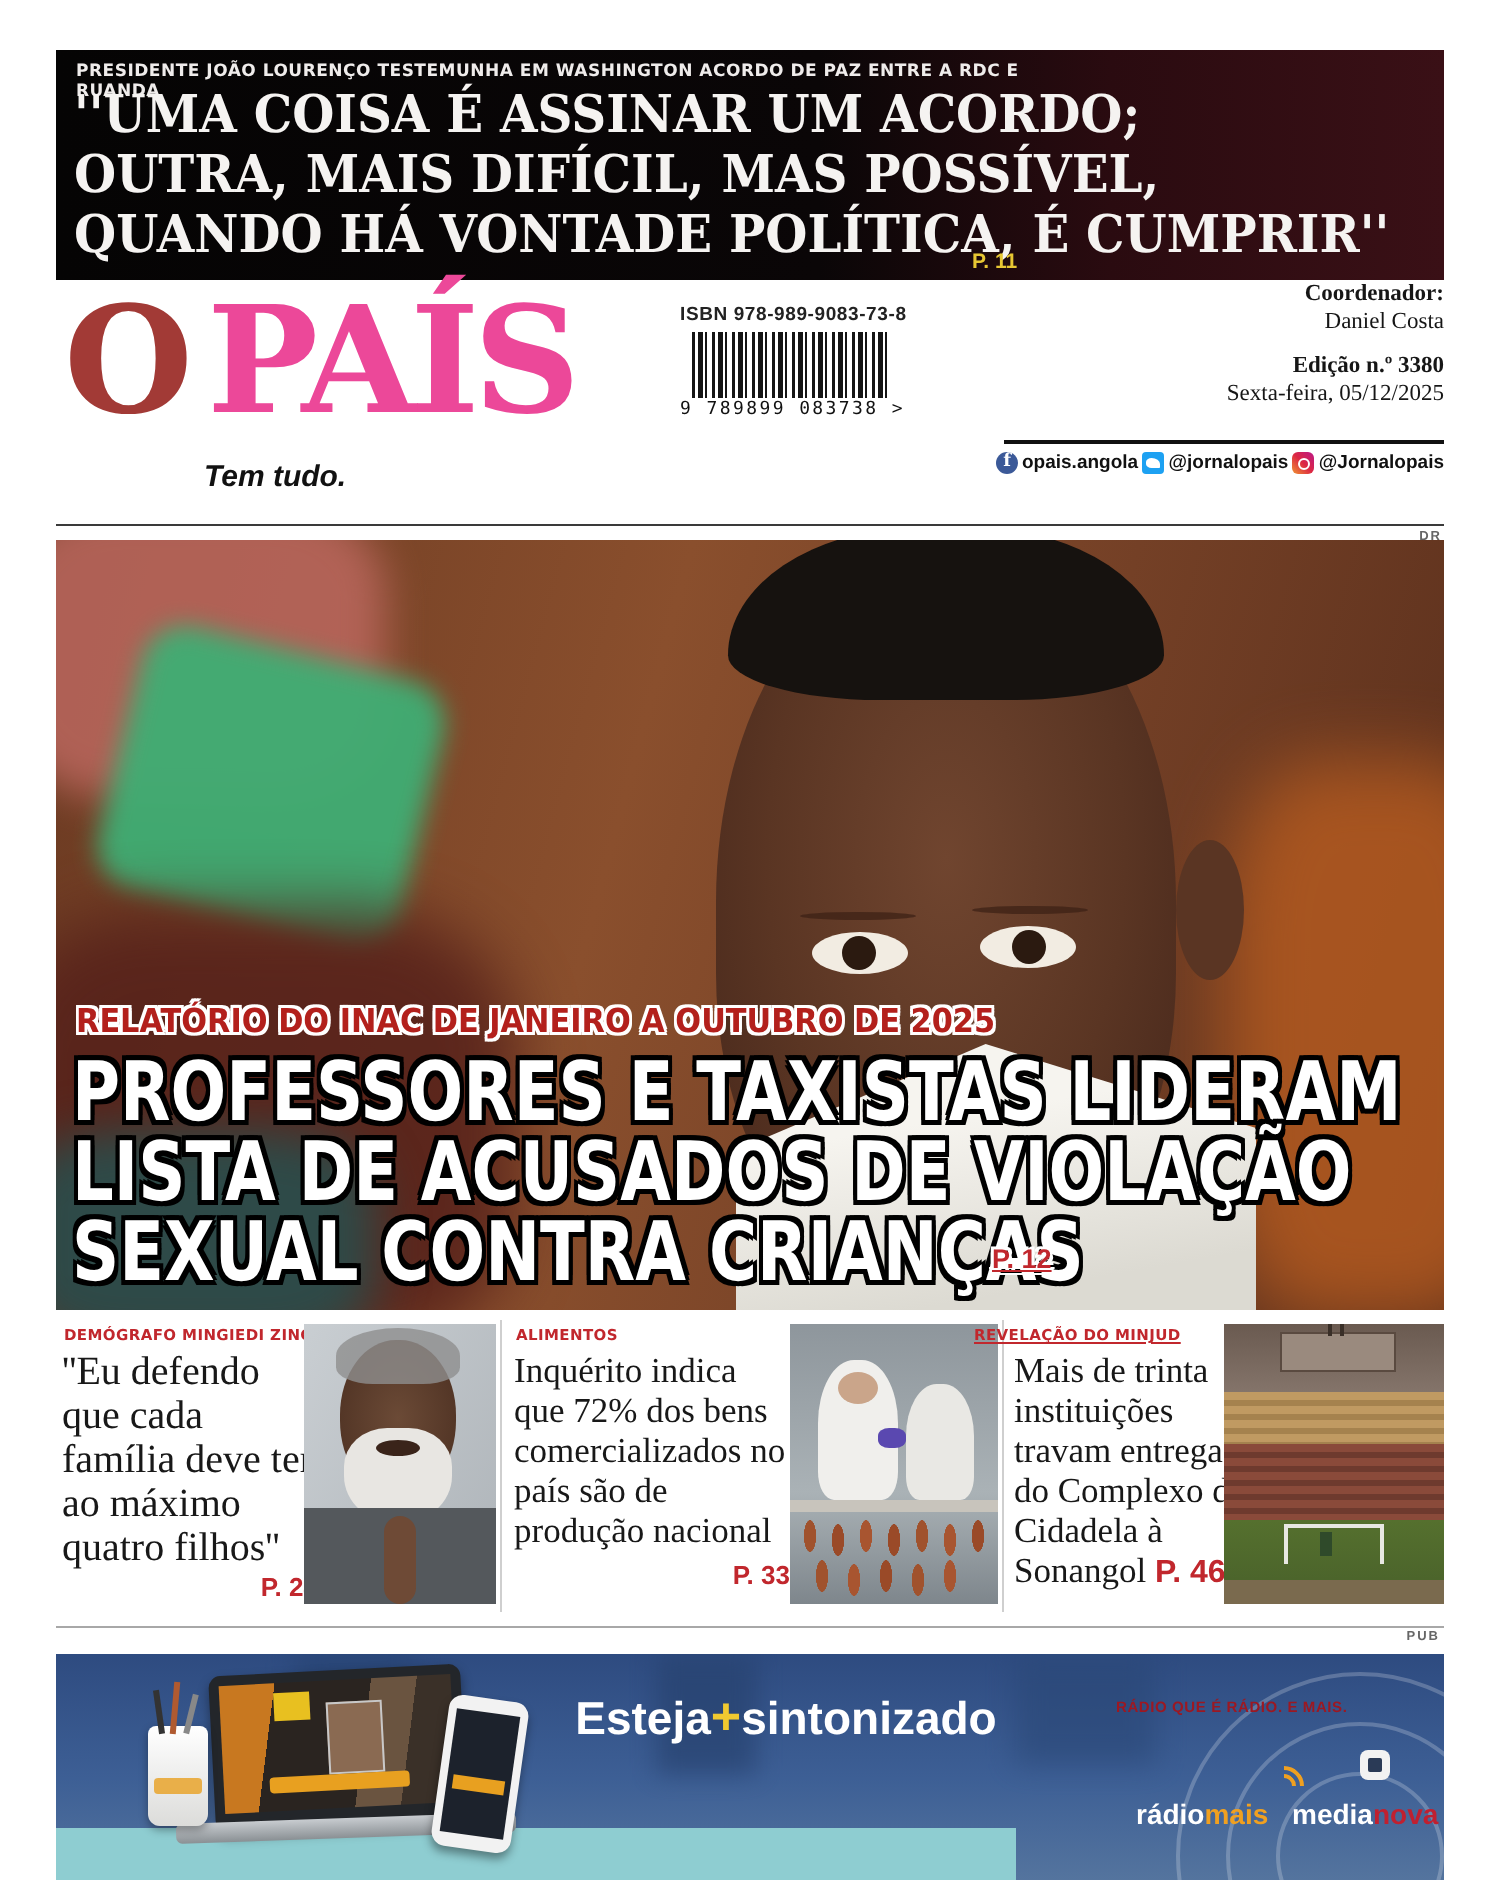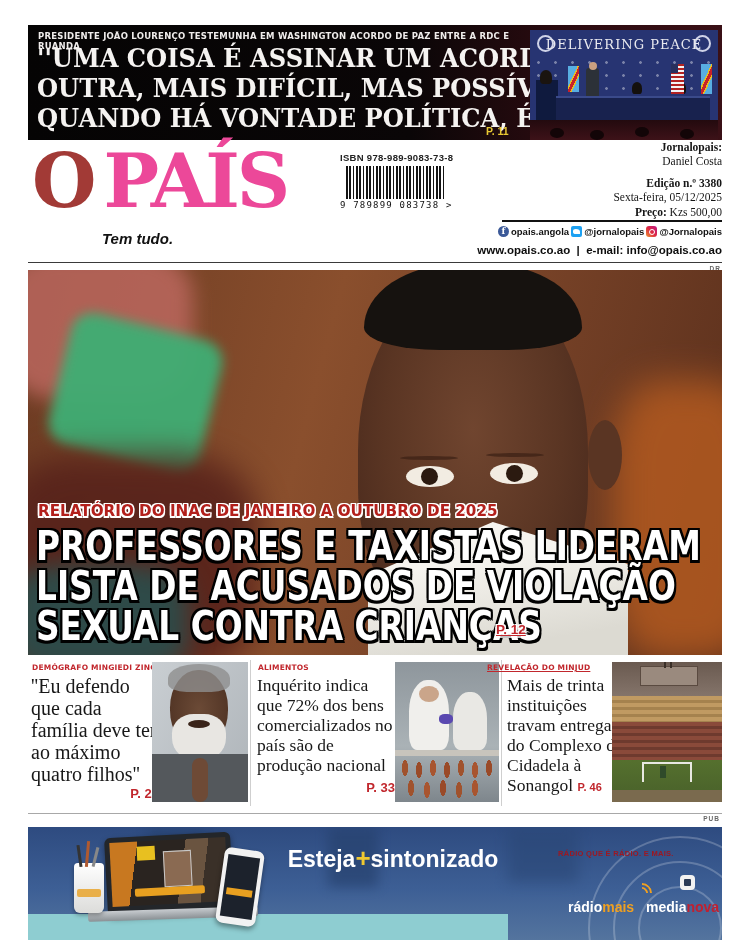--- a/index.html
+++ b/index.html
@@ -102,81 +102,54 @@
 
 <div class="page">
 
   <div class="top-banner">
     <div class="tb-kicker">PRESIDENTE JOÃO LOURENÇO TESTEMUNHA EM WASHINGTON ACORDO DE PAZ ENTRE A RDC E RUANDA</div>
     <div class="tb-quote" style="top:18px;">''UMA COISA É ASSINAR UM ACORDO;</div>
     <div class="tb-quote" style="top:48px;">OUTRA, MAIS DIFÍCIL, MAS POSSÍVEL,</div>
     <div class="tb-quote" style="top:78px;">QUANDO HÁ VONTADE POLÍTICA, É CUMPRIR''</div>
     <div class="tb-page">P. 11</div>
 
-    <div class="tb-photo">
-      <div class="seal" style="left:7px;"></div>
-      <div class="seal" style="right:7px;"></div>
-      <div class="bd-text">DELIVERING PEACE</div>
-      <div class="logo-wall"></div>
-      <div class="abs" style="left:6px;top:50px;width:22px;height:45px;background:#0f1a3e;"></div>
-      <div class="abs" style="left:10px;top:40px;width:12px;height:14px;background:#1a1410;border-radius:50% 50% 30% 30%;"></div>
-      <div class="abs" style="left:38px;top:36px;width:11px;height:26px;background:linear-gradient(115deg,#58aee2 42%,#e8c020 42% 48%,#c8202a 48% 62%,#e8c020 62% 68%,#58aee2 68%);"></div>
-      <div class="abs" style="left:56px;top:38px;width:13px;height:42px;background:#2c3138;border-radius:3px 3px 0 0;"></div>
-      <div class="abs" style="left:59px;top:32px;width:8px;height:8px;background:#caa080;border-radius:50%;"></div>
-      <div class="abs" style="left:26px;right:8px;top:66px;height:26px;background:#18224e;border-top:2px solid #3a4a8a;"></div>
-      <div class="abs" style="left:102px;top:52px;width:10px;height:12px;background:#14100d;border-radius:50% 50% 30% 30%;"></div>
-      <div class="abs" style="left:146px;top:52px;width:10px;height:12px;background:#14100d;border-radius:50% 50% 30% 30%;"></div>
-      <div class="abs" style="right:34px;top:34px;width:13px;height:30px;background:
-          linear-gradient(#28305e 0 9px,transparent 9px) left top/7px 9px no-repeat,
-          repeating-linear-gradient(#b22222 0 2px,#f4f4f4 2px 4px);"></div>
-      <div class="abs" style="right:6px;top:34px;width:11px;height:30px;background:linear-gradient(115deg,#58aee2 42%,#e8c020 42% 48%,#c8202a 48% 62%,#e8c020 62% 68%,#58aee2 68%);"></div>
-      <div class="abs" style="left:0;bottom:0;width:100%;height:20px;background:linear-gradient(#230a0e,#3d1218);"></div>
-      <div class="abs" style="left:20px;bottom:2px;width:14px;height:10px;background:#120507;border-radius:50%;box-shadow:40px 2px 0 #120507,85px -1px 0 #120507,130px 1px 0 #120507;"></div>
-    </div>
   </div>
 
   <div class="masthead">
     <div class="logo">
       <span class="o">O</span><span class="pais">PAÍS</span>
     </div>
     <div class="tagline">Tem tudo.</div>
 
     <div class="isbn">ISBN 978-989-9083-73-8</div>
     <div class="barcode"></div>
     <div class="bc-digits">9 789899 083738 &gt;</div>
 
     <div class="mh-right">
-      <div class="b">Jornalopais:</div>
+      <div class="b">Coordenador:</div>
       <div>Daniel Costa</div>
       <div style="height:7px;"></div>
       <div class="b">Edição n.º 3380</div>
       <div>Sexta-feira, 05/12/2025</div>
-      <div><span class="b">Preço:</span> <span>Kzs 500,00</span></div>
     </div>
 
     <div class="mh-rule"></div>
     <div class="social">
       <span class="soc-item">
           <span class="fb">f</span>
           <span>opais.angola</span>
         </span>
       <span class="soc-item">
           <span class="tw"></span>
           <span>@jornalopais</span>
         </span>
       <span class="soc-item">
           <span class="ig"></span>
           <span>@Jornalopais</span>
         </span>
-    </div>
-    <div class="site-row">
-      <span>www.opais.co.ao</span>
-      &nbsp;<span>|</span>&nbsp;
-      <span>e-mail:</span>
-      <span>info@opais.co.ao</span>
     </div>
     <div class="full-rule"></div>
     <div class="credit">DR</div>
   </div>
 
   <div class="main-photo">
     <div class="blob" style="left:-25px;top:-20px;width:190px;height:150px;background:#c06a62;filter:blur(10px);opacity:.8;"></div>
     <div class="blob" style="left:30px;top:55px;width:155px;height:135px;background:#3fae74;border-radius:22px;transform:rotate(14deg);filter:blur(6px);opacity:.95;"></div>
     <div class="blob" style="left:-30px;top:185px;width:260px;height:220px;background:#55201a;filter:blur(16px);opacity:.85;"></div>
     <div class="blob" style="left:-20px;bottom:-20px;width:180px;height:110px;background:#2e4a48;filter:blur(12px);"></div>
@@ -238,21 +211,21 @@
           radial-gradient(ellipse 5px 13px at 14px 32px,#a0522d 60%,transparent 62%),
           radial-gradient(ellipse 5px 13px at 30px 34px,#a85530 60%,transparent 62%),
           radial-gradient(ellipse 5px 13px at 46px 32px,#9a4a28 60%,transparent 62%),
           radial-gradient(ellipse 5px 13px at 62px 34px,#a0522d 60%,transparent 62%),
           radial-gradient(ellipse 5px 13px at 78px 32px,#a85530 60%,transparent 62%);"></div>
     </div>
 
     <div class="kicker" style="left:459px;top:3px;text-decoration:underline;">REVELAÇÃO DO MINJUD</div>
     <div class="s-head" style="left:479px;top:15px;width:116px;font-size:17.5px;line-height:20px;">
       <span>Mais de trinta instituições travam entrega do Complexo da Cidadela à Sonangol</span>
-      <span class="s-page" style="font-family:'Liberation Sans',sans-serif;font-size:11px;">P. 46</span>
+      <span class="s-page" style="font-family:'Liberation Sans',sans-serif;font-size:16px;">P. 46</span>
     </div>
     <div class="s-photo" style="left:584px;top:2px;width:110px;height:140px;background:#b08a5a;">
       <div class="abs" style="left:0;top:0;width:110px;height:34px;background:linear-gradient(#6a5a50,#84746a);"></div>
       <div class="abs" style="left:28px;top:4px;width:56px;height:18px;background:#9a8a7e;border:1px solid #5a4a40;"></div>
       <div class="abs" style="left:52px;top:-2px;width:2px;height:8px;background:#3a2f28;box-shadow:6px 0 0 #3a2f28;"></div>
       <div class="abs" style="left:0;top:34px;width:110px;height:26px;background:repeating-linear-gradient(180deg,#c09a62 0 4px,#a5824e 4px 7px);"></div>
       <div class="abs" style="left:0;top:60px;width:110px;height:38px;background:repeating-linear-gradient(180deg,#8a4a3a 0 4px,#6e3a2e 4px 7px);"></div>
       <div class="abs" style="left:0;top:98px;width:110px;height:42px;background:linear-gradient(#55702e,#48602a);"></div>
       <div class="abs" style="left:30px;top:100px;width:46px;height:18px;border:2px solid #e8e8e2;border-bottom:none;"></div>
       <div class="abs" style="left:48px;top:104px;width:6px;height:12px;background:#2f4a2a;"></div>

